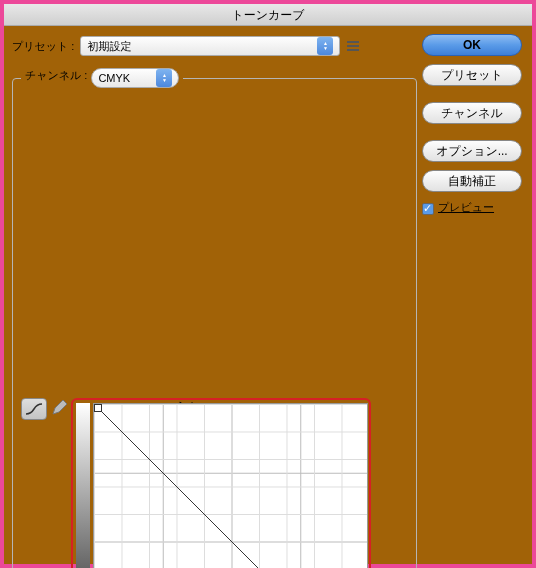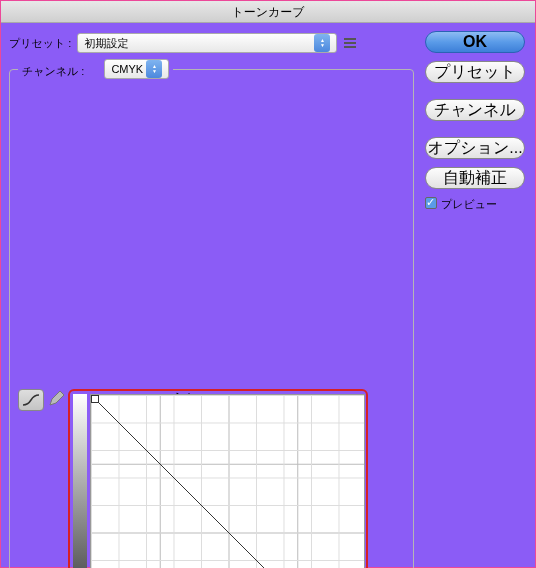--- a/index.html
+++ b/index.html
@@ -1,31 +1,31 @@
 <!DOCTYPE html>
 <html><head>
 <meta charset="utf-8">
 <style>
 * { box-sizing: border-box; margin: 0; padding: 0; font-family: "Hiragino Kaku Gothic Pro", "Lucida Grande", sans-serif; font-size: 11px; }
 body { background: #fff; width: 536px; height: 568px; }
-.window { width: 536px; height: 568px; border: 1px solid #ec4899; background: #8b5cf6; position: relative; }
+.window { width: 536px; height: 568px; border: 4px solid #ec4899; background: #a16207; position: relative; }
 .titlebar { height: 22px; background: linear-gradient(#e8e8e8,#cfcfcf); border-bottom: 1px solid #aaa; text-align: center; line-height: 22px; font-size: 12px; }
 .body { position: absolute; top: 22px; left: 0; right: 0; bottom: 0; }
 .left-col { position: absolute; left: 8px; top: 10px; width: 405px; }
 .right-col { position: absolute; right: 10px; top: 8px; width: 100px; }
-.btn { display: block; width: 100px; height: 22px; margin-bottom: 8px; border: 1px solid #888; border-radius: 11px; background: linear-gradient(#fdfdfd,#e2e2e2); text-align: center; line-height: 20px; font-size: 16px; cursor: pointer; }
+.btn { display: block; width: 100px; height: 22px; margin-bottom: 8px; border: 1px solid #888; border-radius: 11px; background: linear-gradient(#fdfdfd,#e2e2e2); text-align: center; line-height: 20px; font-size: 12px; cursor: pointer; }
 .btn.primary { background: linear-gradient(#8ebcf3,#5a9be8,#3d7fd8); color: #000; border-color: #2b62b5; font-weight: bold; }
-.row { display: flex; align-items: center; margin-bottom: 6px; }
+.row { display: flex; align-items: center; margin-bottom: 12px; }
 .row label { margin-right: 6px; }
 .select { flex: 1; height: 20px; background: linear-gradient(#fefefe,#e8e8e8); border: 1px solid #aaa; border-radius: 3px; padding: 0 6px; display: flex; align-items: center; justify-content: space-between; cursor: pointer; }
 .select .sel-arrows { width: 16px; height: 18px; background: linear-gradient(#7fb4f0,#4c88dd); border-radius: 3px; display:flex; flex-direction:column; align-items:center; justify-content:center; color:#fff; font-size:5px; line-height:5px; }
 .mini-icon { width: 18px; height: 18px; display:inline-flex; align-items:center; justify-content:center; margin-left:4px; color:#555; cursor:pointer; }
 fieldset { border: 1px solid #b5b5b5; border-radius: 4px; padding: 6px 8px 10px 8px; position: relative; }
 fieldset legend { padding: 0 4px; }
-.channel-row { display:flex; align-items:flex-end; margin-bottom:4px; }
+.channel-row { display:flex; align-items:flex-start; margin-bottom:4px; }
 .graph-area { position: relative; margin-top: 2px; }
 .tool-btn { position:absolute; left:0; top:0; width:26px; height:22px; border:1px solid #888; border-radius:4px; background:linear-gradient(#dedede,#c4c4c4); display:flex; align-items:center; justify-content:center; cursor:pointer; }
 .tool-pencil { position:absolute; left:30px; top:2px; width:18px; height:18px; }
 .red-box { position:absolute; left:50px; top:0; width:300px; height:295px; border:2px solid #d62025; border-radius:6px; }
 .y-gradient { position:absolute; left:3px; top:3px; width:14px; height:275px; background:linear-gradient(#fff,#000); }
 .grid { position:absolute; left:20px; top:3px; width:275px; height:275px; background:#fff; border:1px solid #999; }
 .grid::before { content:""; position:absolute; inset:0;
  background-image:
   linear-gradient(#ddd 1px,transparent 1px),
   linear-gradient(90deg,#ddd 1px,transparent 1px),
@@ -34,21 +34,21 @@
  background-size: 27.5px 27.5px, 27.5px 27.5px, 68.75px 68.75px, 68.75px 68.75px;
 }
 .diag { position:absolute; left:0; top:0; width:100%; height:100%; }
 .handle { position:absolute; width:8px; height:8px; background:#fff; border:1px solid #333; }
 .handle.tl { left:21px; top:4px; }
 .in-label-row { margin-left:155px; margin-top:300px; display:flex; align-items:center; gap:4px; }
 .in-input { width:50px; height:18px; border:1px solid #fff0; background:transparent; }
 .chk { width:12px; height:12px; border:1px solid #666; border-radius:2px; display:inline-block; position:relative; cursor:pointer; background:#fff; }
 .chk.on { background:#5a9be8; }
 .chk.on::after { content:"✓"; color:#fff; position:absolute; left:0; top:-2px; font-size:11px; }
-.preview-row { margin-top:8px; display:flex; align-items:flex-start; gap:4px; }
+.preview-row { margin-top:8px; display:flex; align-items:flex-end; gap:4px;text-decoration:underline; }
 </style>
 </head>
 <body>
 
 <div class="window">
   <div class="titlebar">トーンカーブ</div>
   <div class="body">
 
     <div class="left-col">
       <div class="row">
@@ -62,21 +62,21 @@
               <rect x="1" y="2" width="12" height="2" fill="#555"></rect>
               <rect x="1" y="6" width="12" height="2" fill="#555"></rect>
               <rect x="1" y="10" width="12" height="2" fill="#555"></rect>
             </svg>
         </span>
       </div>
 
       <fieldset>
         <legend class="channel-row">
           <span>チャンネル :</span>
-          <span class="select" style="width:65px;margin-left:20px;">
+          <span class="select" style="width:88px;margin-left:4px;border-radius:10px;">
             <span>CMYK</span>
             <span class="sel-arrows">▲<br>▼</span>
           </span>
         </legend>
 
         <div class="graph-area" style="height:330px;">
           <div class="tool-btn">
             <svg width="18" height="14" viewBox="0 0 18 14">
                 <path d="M1 12 Q6 12 9 7 T17 2" stroke="#333" fill="none" stroke-width="1.5"></path>
               </svg>

